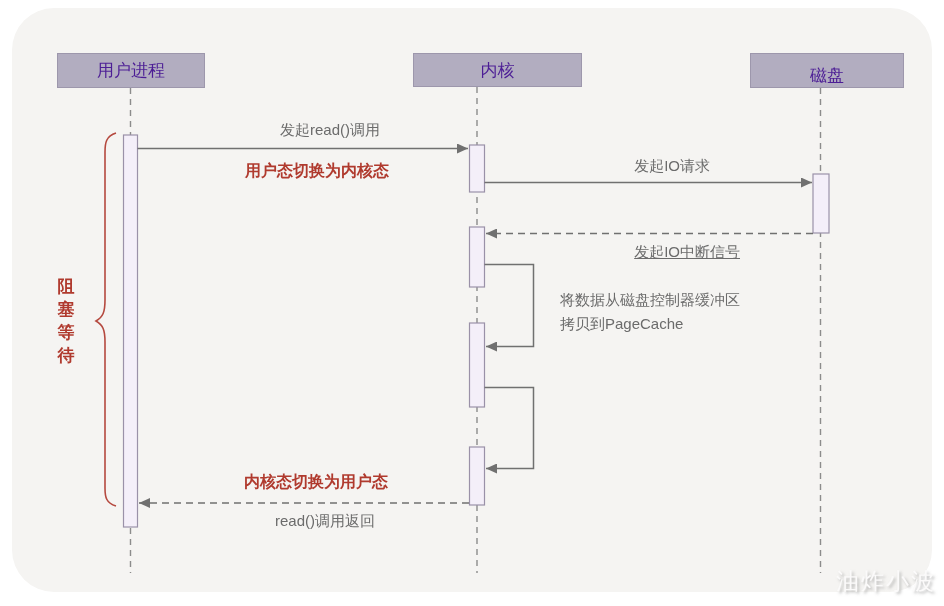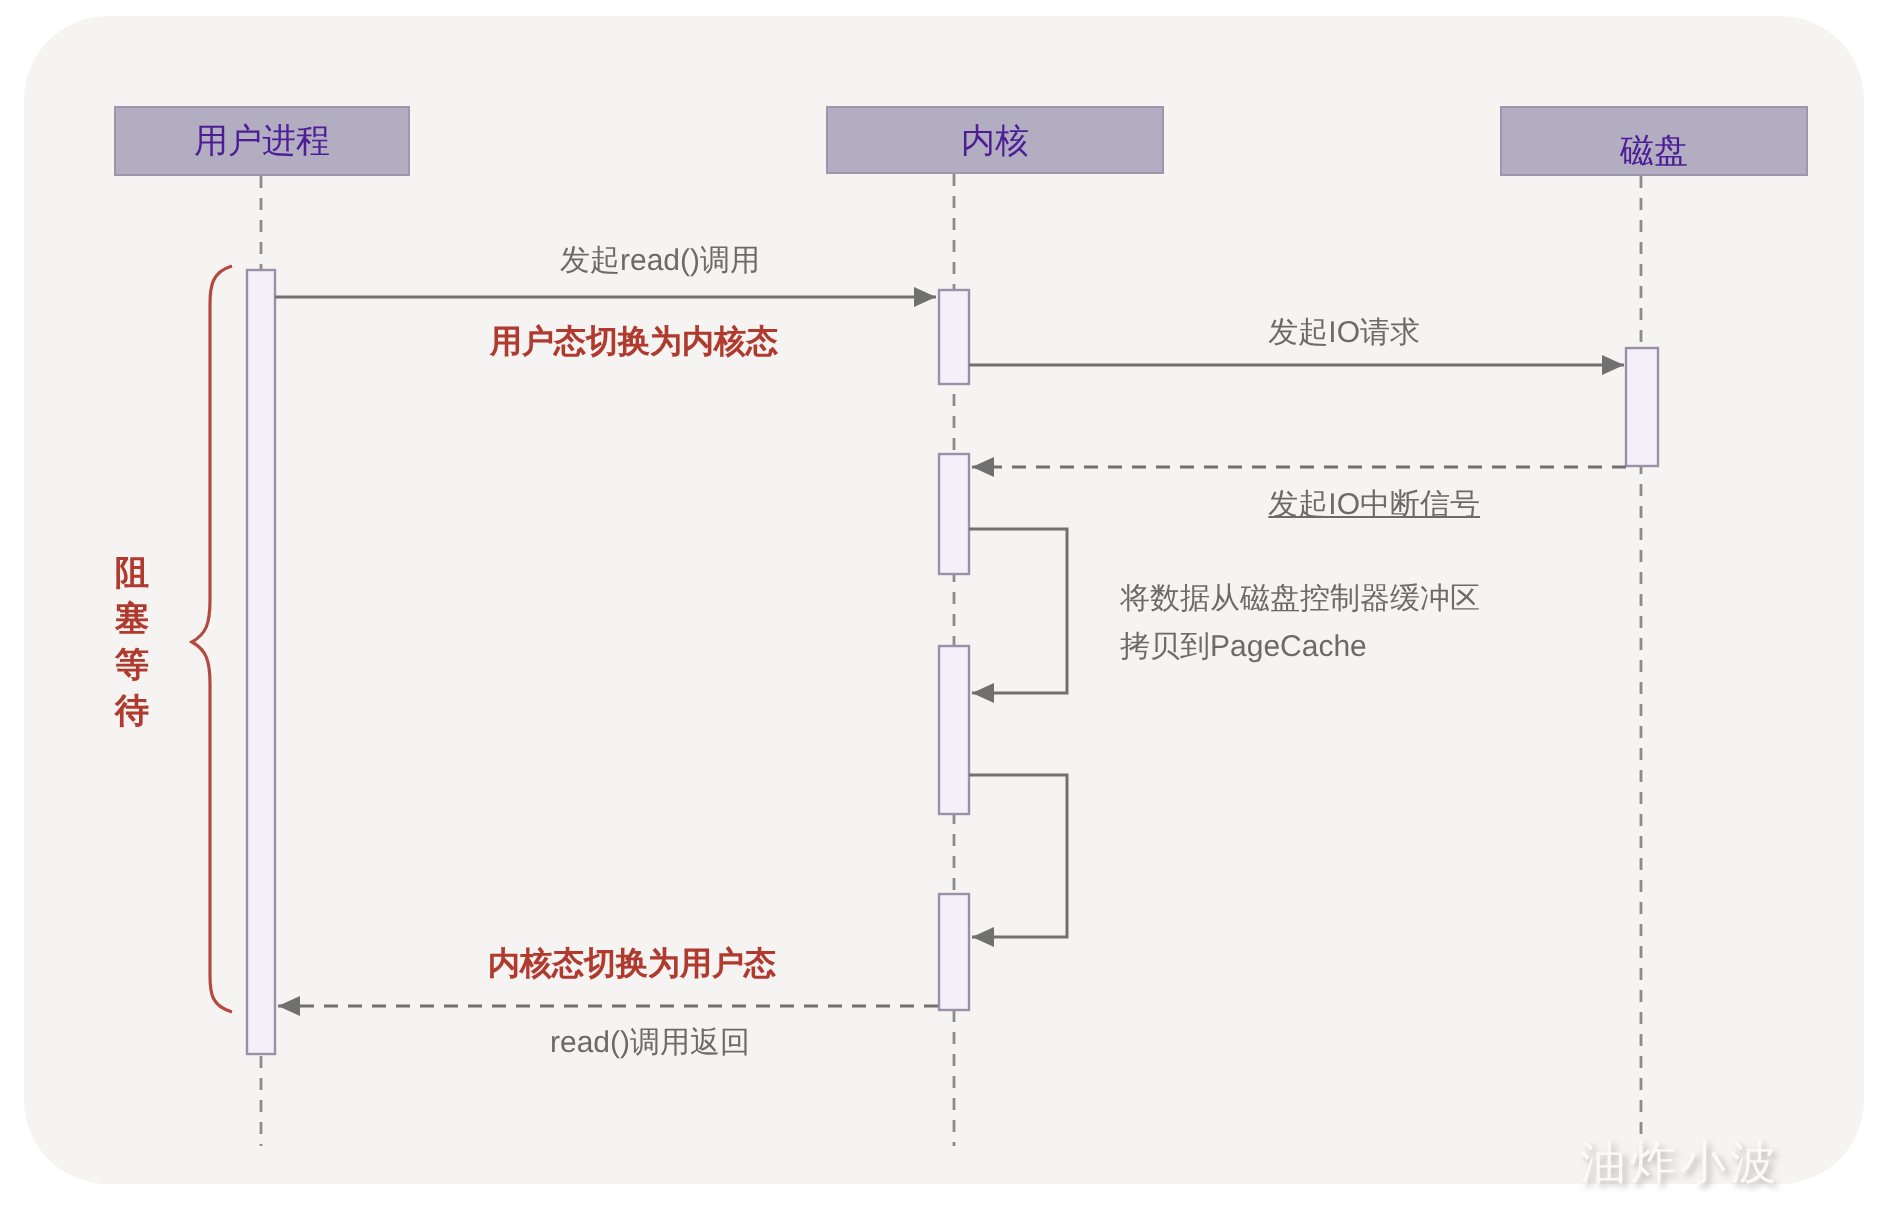--- a/index.html
+++ b/index.html
@@ -78,14 +78,14 @@
   </div>
 
   <div class="lbl left" style="left:540px;top:406px;width:290px;">
   </div>
 
   <div class="note" style="left:218px;top:472px;width:170px;">内核态切换为用户态</div>
   <div class="lbl" style="left:230px;top:512px;width:145px;">read()调用返回</div>
 
   <div class="vnote" style="left:56px;top:275px;">阻塞等待</div>
 
-  <div class="watermark" style="left:790px;top:566px;">油炸小波</div>
+  <div class="watermark" style="left:836px;top:566px;">油炸小波</div>
 </div>
 
 </body></html>

